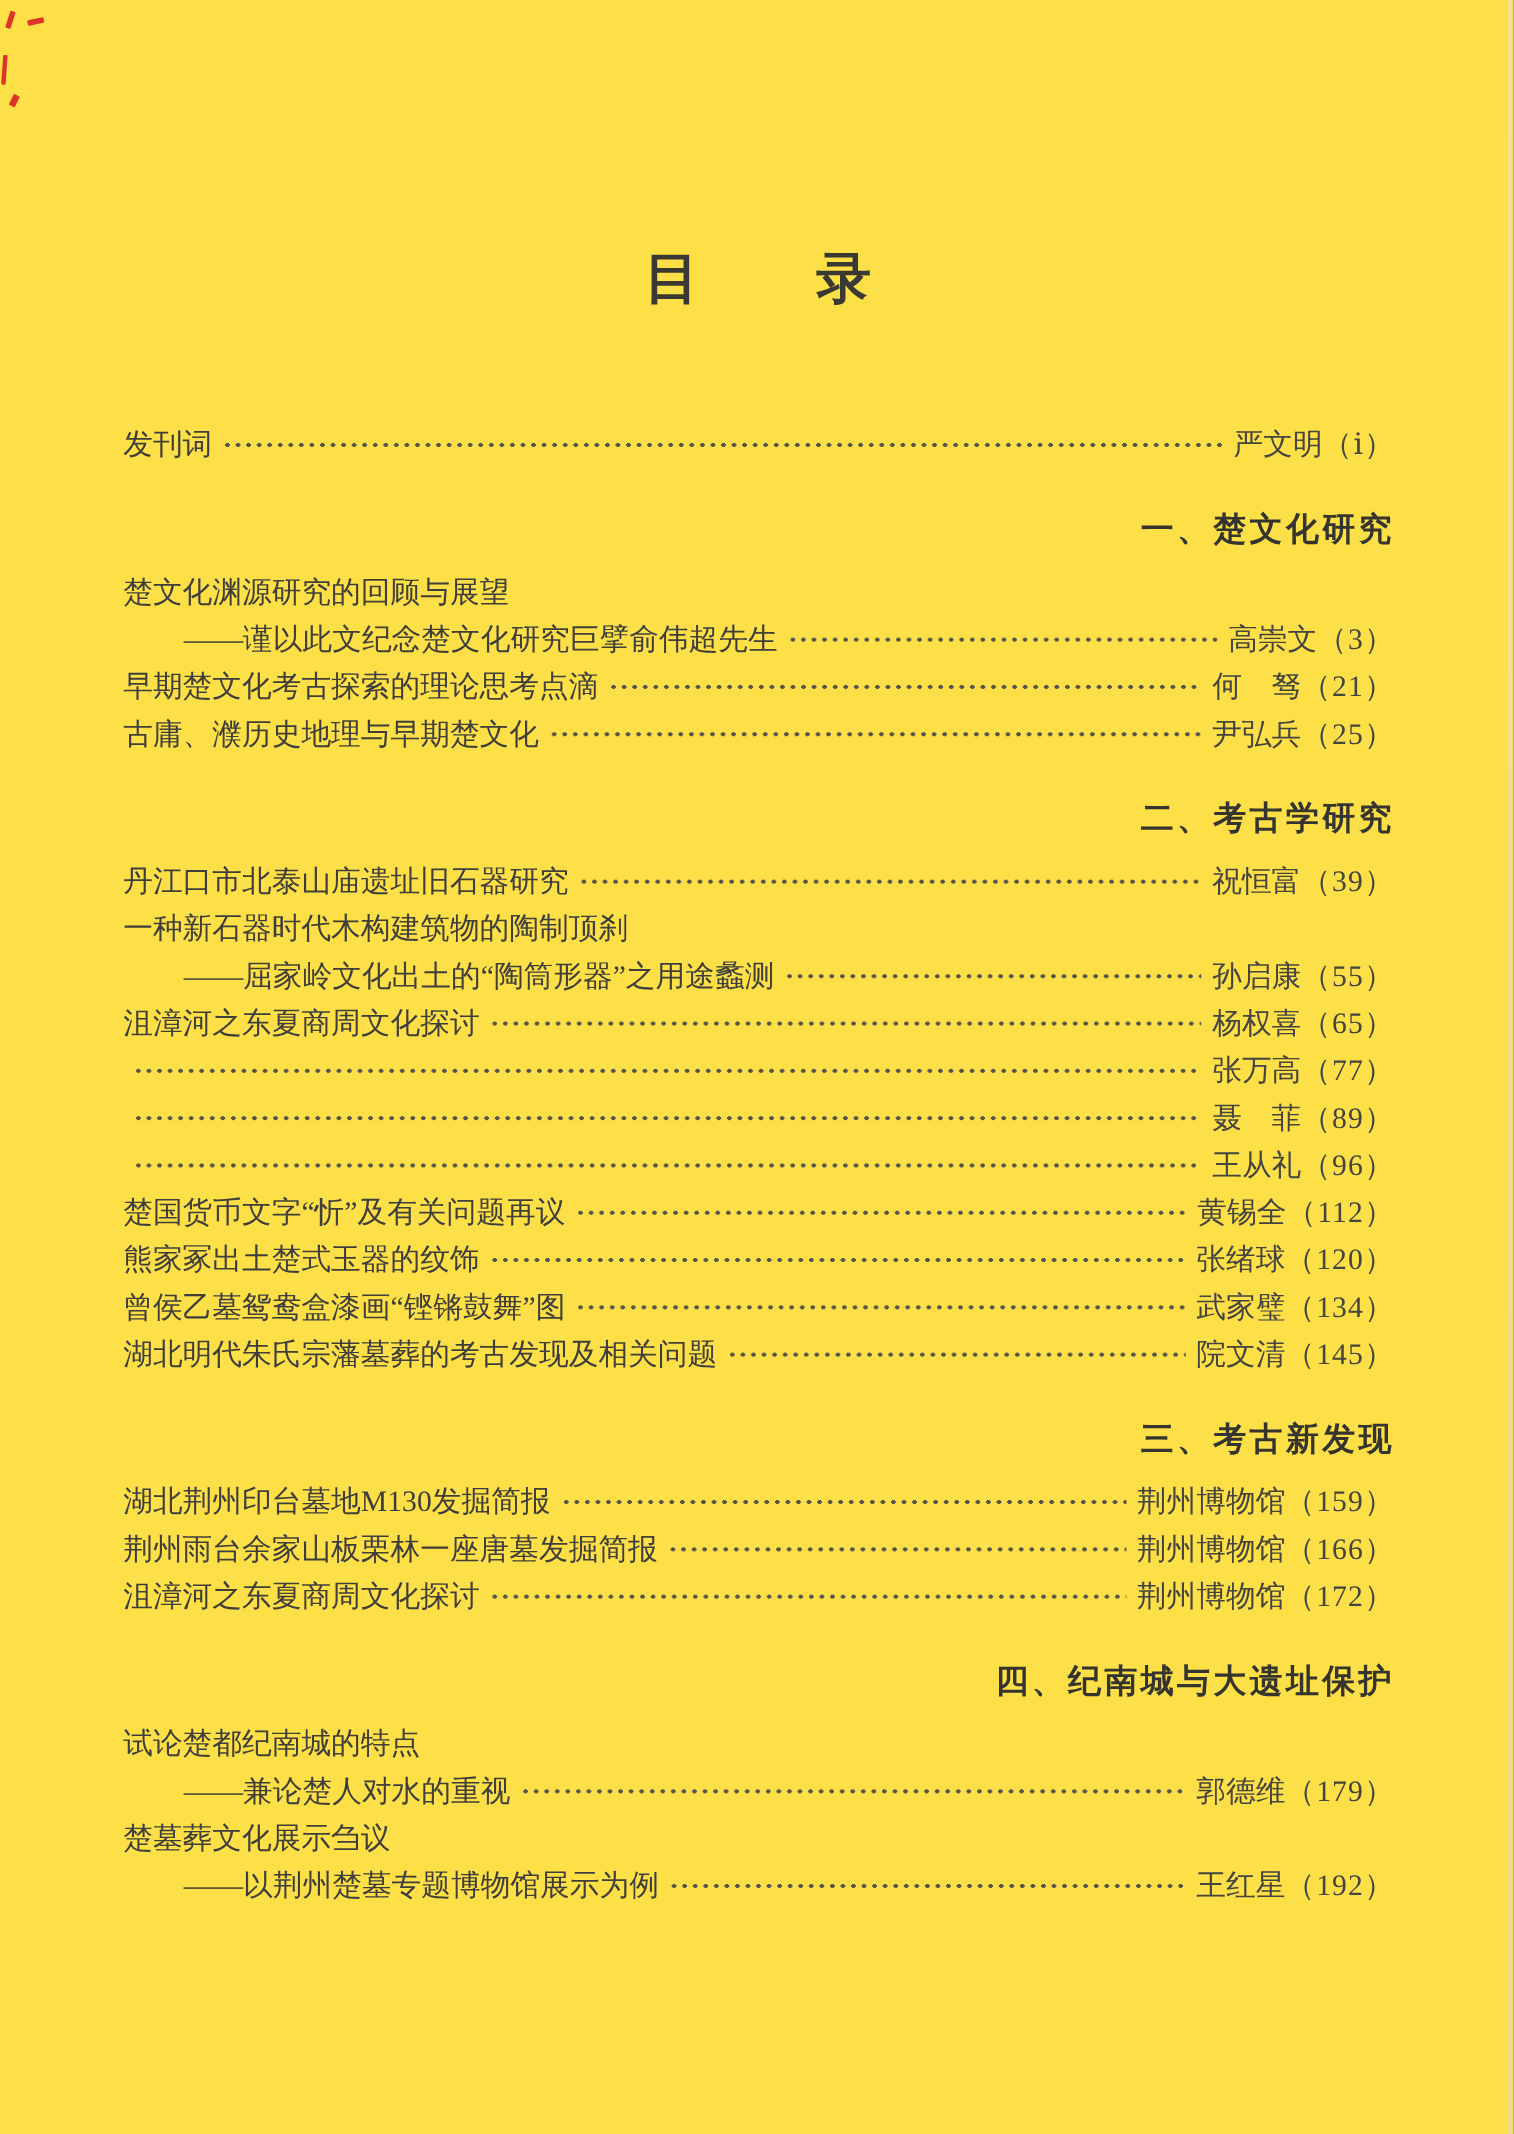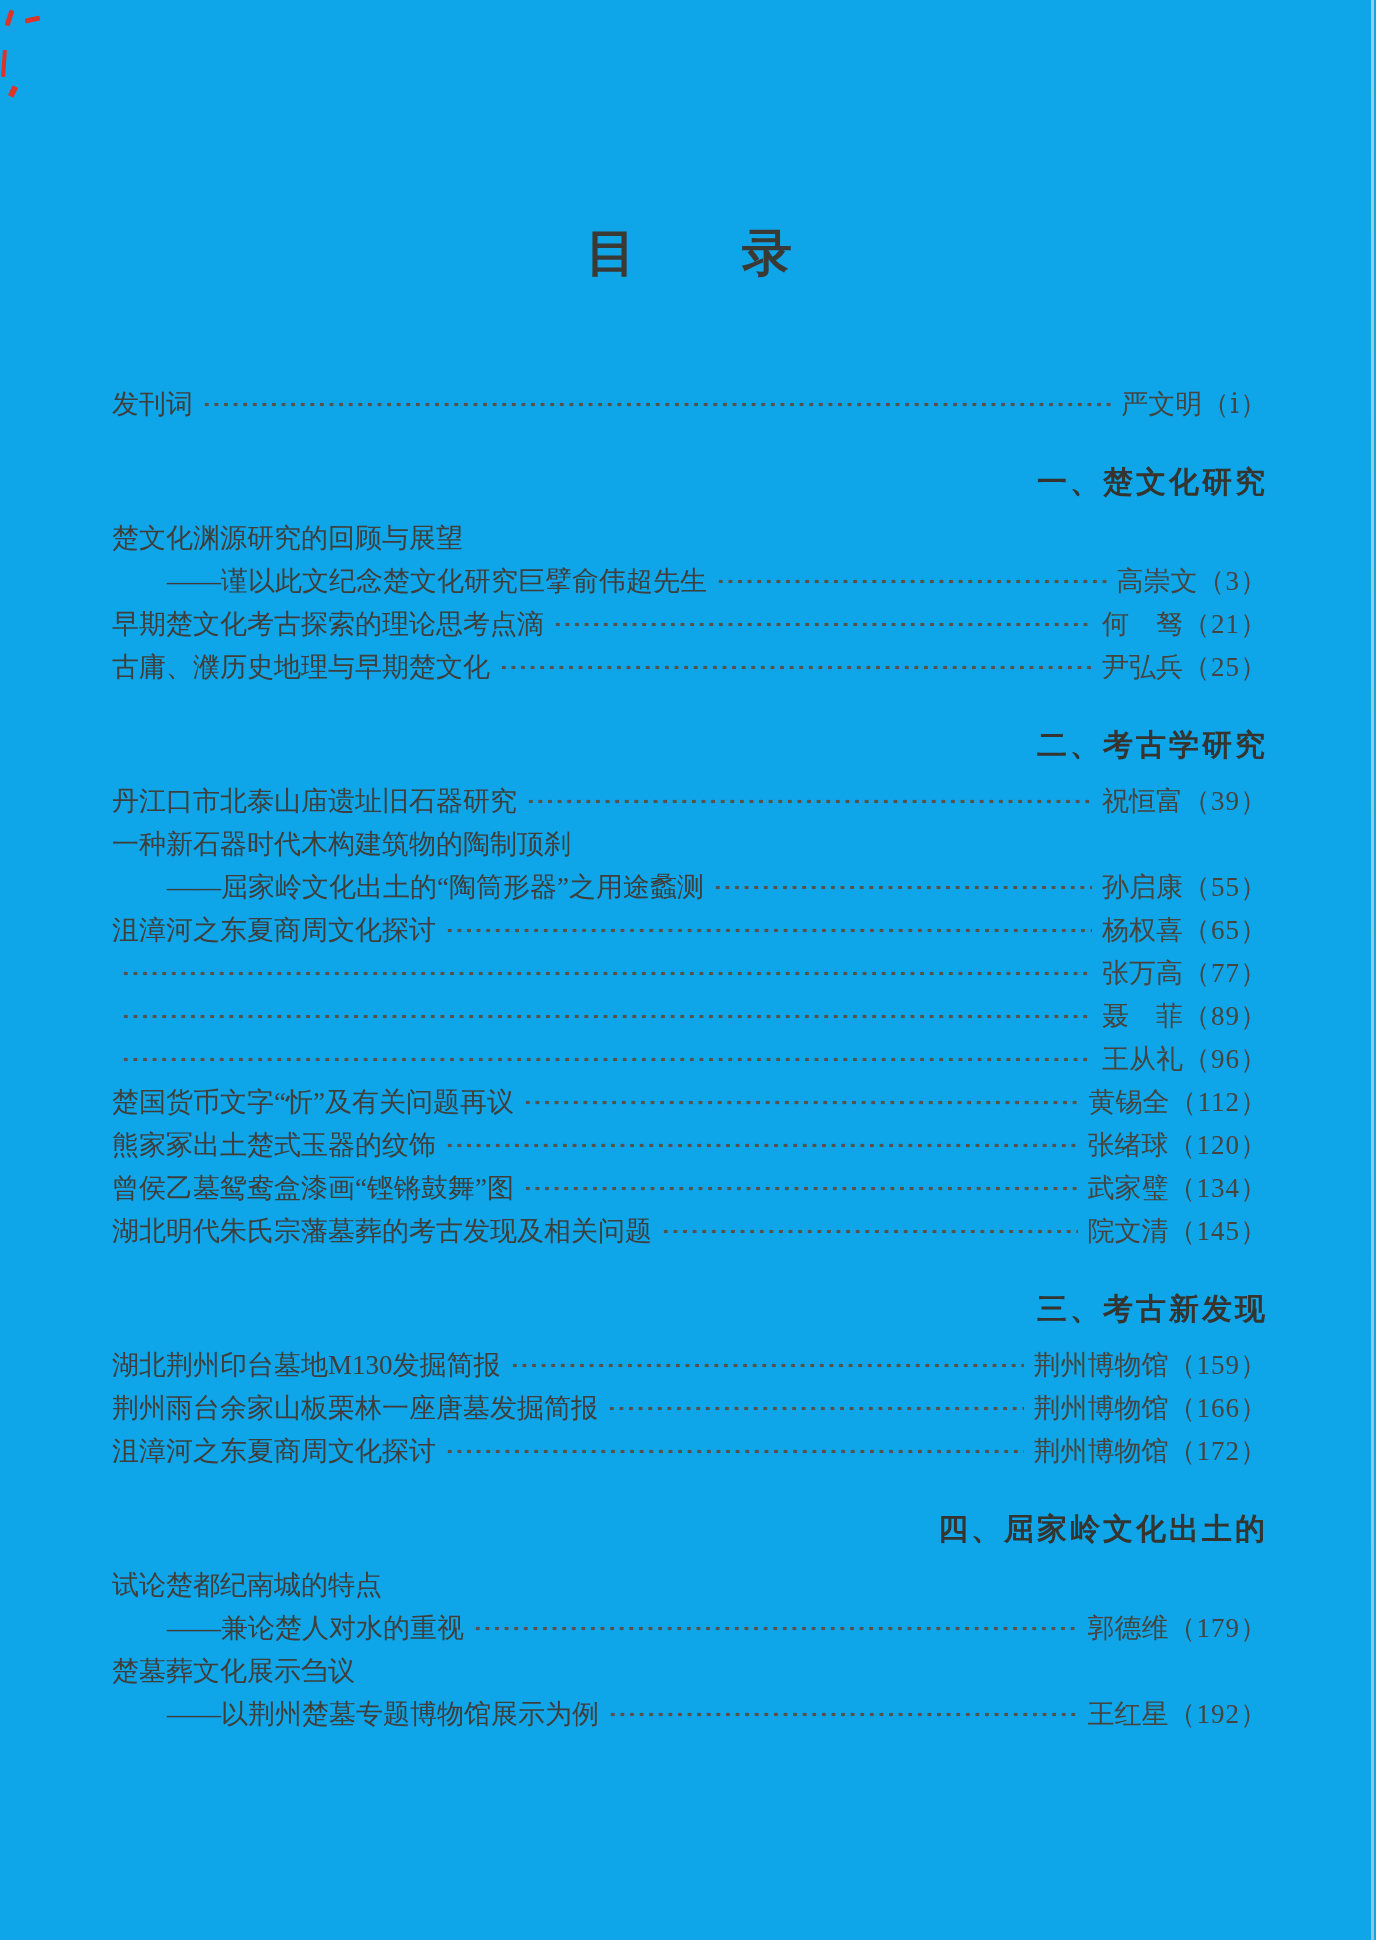--- a/index.html
+++ b/index.html
@@ -1,20 +1,20 @@
 <!DOCTYPE html>
 <html><head>
 <meta charset="utf-8">
 <style>
   html,body { margin:0; padding:0; background:#8a8a88; }
   .page {
     position:relative;
     width:1376px; height:1940px;
     margin:0 auto;
-    background:#0ea5e9;
+    background:#fde047;
     font-family:"Liberation Serif","DejaVu Serif",serif;
     color:#3f3e3a;
     overflow:hidden;
   }
   .content { position:absolute; left:112px; right:108px; top:0; }
   .page-title {
     margin:0; padding-top:220px;
     text-align:center;
     font-size:50px; font-weight:700;
     letter-spacing:2px;
@@ -178,21 +178,21 @@
           <span class="leader"></span>
           <span class="author">荆州博物馆</span>
           <span class="pg">（166）</span>
         </div>
         <div class="row">
           <span class="line-text">沮漳河之东夏商周文化探讨</span>
           <span class="leader"></span>
           <span class="author">荆州博物馆</span>
           <span class="pg">（172）</span>
         </div>
-        <div class="heading">四、屈家岭文化出土的</div>
+        <div class="heading">四、纪南城与大遗址保护</div>
         <div class="row">
           <span class="line-text">试论楚都纪南城的特点</span>
         </div>
         <div class="row">
           <span class="line-text indent">——兼论楚人对水的重视</span>
           <span class="leader"></span>
           <span class="author">郭德维</span>
           <span class="pg">（179）</span>
         </div>
         <div class="row">

